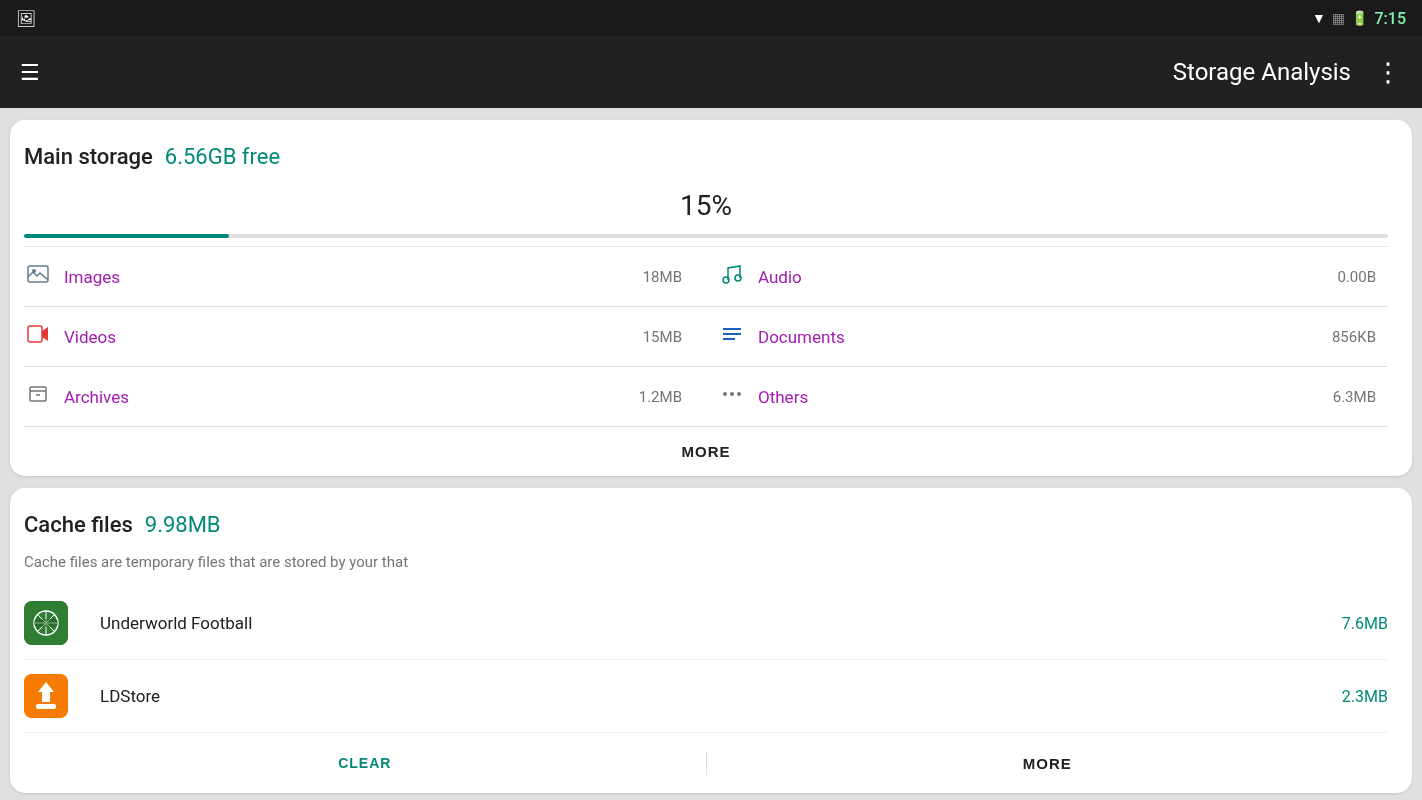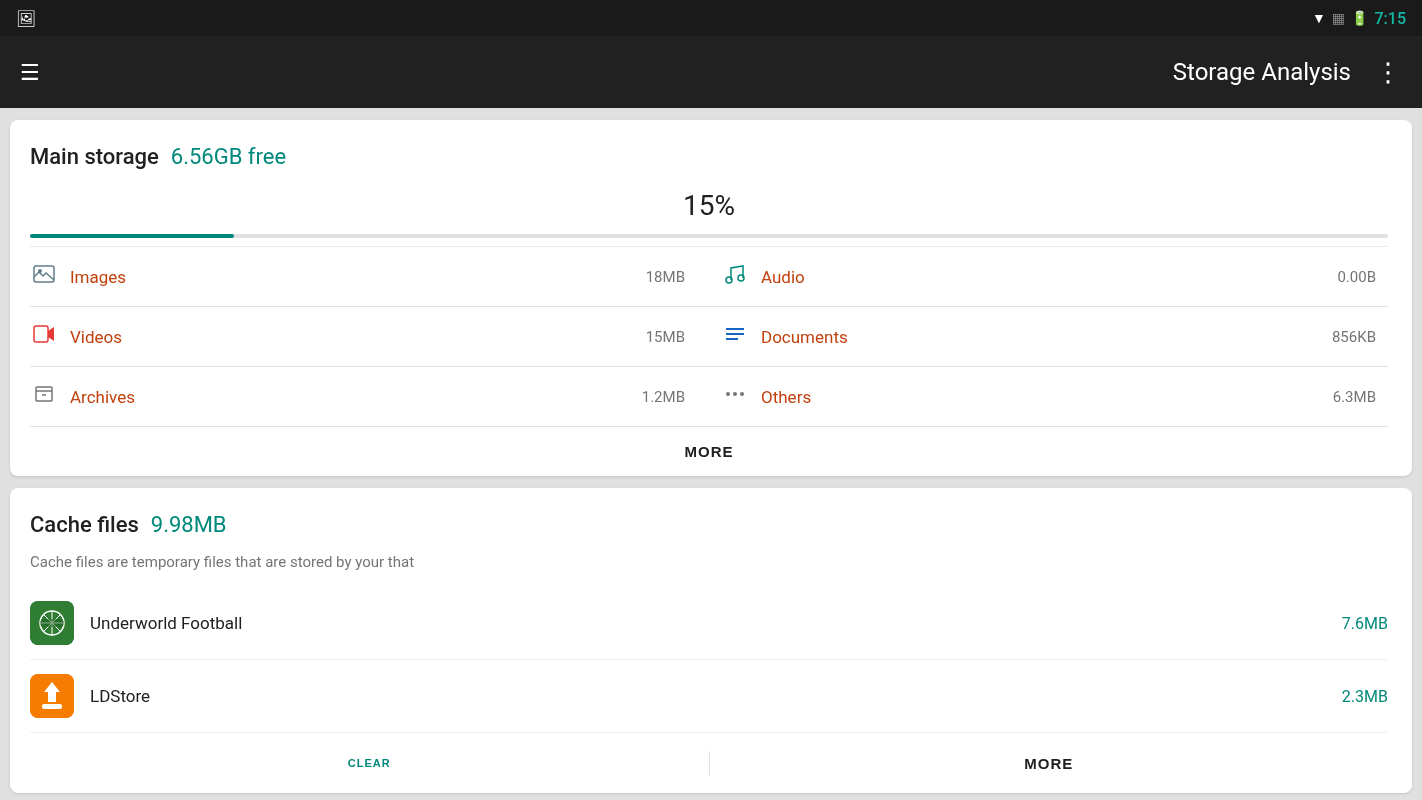--- a/index.html
+++ b/index.html
@@ -21,21 +21,21 @@
       justify-content: flex-end;
       padding: 0 16px;
       gap: 8px;
     }
     .status-icons {
       display: flex;
       align-items: center;
       gap: 6px;
     }
     .status-time {
-      color: #14b8a6;
+      color: #86efac;
       font-size: 16px;
       font-weight: 500;
     }
 
     
     .toolbar {
       background: #212121;
       height: 72px;
       display: flex;
       align-items: center;
@@ -64,22 +64,22 @@
       background: #e0e0e0;
       padding: 12px 10px;
       display: flex;
       flex-direction: column;
       gap: 12px;
     }
 
     
     .card {
       background: white;
-      border-radius: 8px;
-      padding: 24px 24px 0 20px;
+      border-radius: 15px;
+      padding: 24px 24px 0 14px;
       box-shadow: 0 1px 3px rgba(0,0,0,0.12);
     }
 
     .card-title {
       font-size: 22px;
       font-weight: 500;
       color: #212121;
       display: flex;
       align-items: center;
       gap: 12px;
@@ -132,21 +132,21 @@
     .storage-item-icon.images { color: #607d8b; }
     .storage-item-icon.videos { color: #e53935; }
     .storage-item-icon.archives { color: #757575; }
     .storage-item-icon.audio { color: #00897b; }
     .storage-item-icon.documents { color: #1565c0; }
     .storage-item-icon.others { color: #757575; }
 
     .storage-item-name {
       flex: 1;
       font-size: 17px;
-      color: #c2410c;
+      color: #a21caf;
     }
     .storage-item-size {
       font-size: 15px;
       color: #757575;
       margin-right: 12px;
     }
 
     
     .more-btn-row {
       display: flex;
@@ -167,21 +167,21 @@
     .cache-description {
       font-size: 15px;
       color: #757575;
       margin-bottom: 16px;
     }
 
     .app-item {
       display: flex;
       align-items: center;
       padding: 14px 0;
-      gap: 16px;
+      gap: 32px;
       border-bottom: 1px solid #f0f0f0;
     }
     .app-icon {
       width: 44px;
       height: 44px;
       border-radius: 8px;
       display: flex;
       align-items: center;
       justify-content: center;
       font-size: 20px;
@@ -211,21 +211,21 @@
 
     
     .action-row {
       display: flex;
       align-items: center;
       padding: 18px 0;
     }
     .clear-btn {
       flex: 1;
       text-align: center;
-      font-size: 11px;
+      font-size: 14px;
       font-weight: 700;
       color: #00897b;
       letter-spacing: 1px;
       cursor: pointer;
       background: none;
       border: none;
     }
     .action-divider {
       width: 1px;
       height: 24px;

